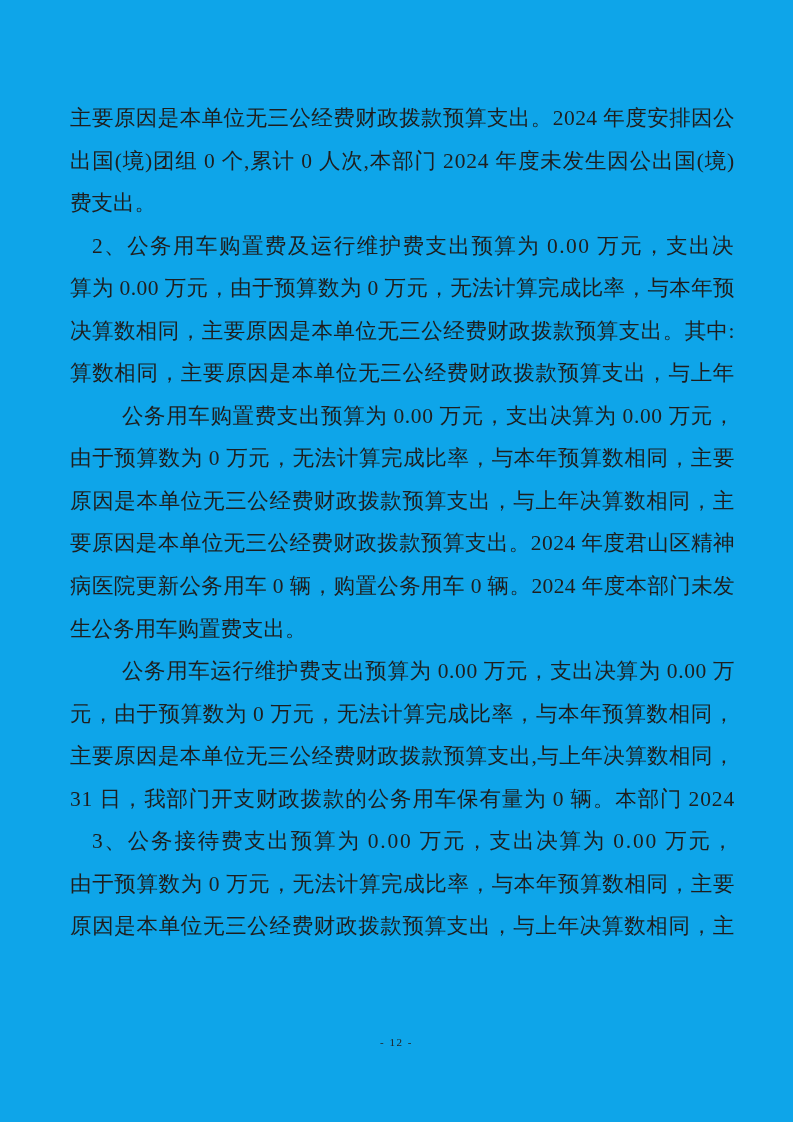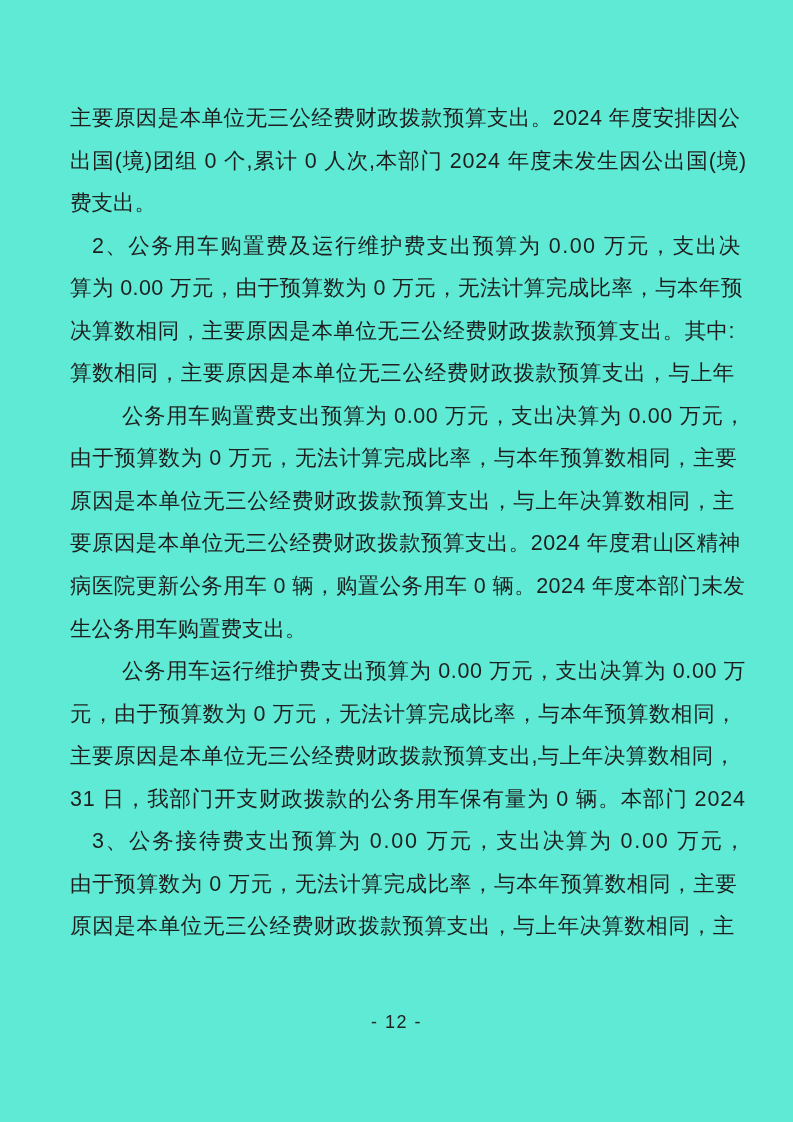--- a/index.html
+++ b/index.html
@@ -4,23 +4,23 @@
 <style>
   html, body {
     margin: 0;
     padding: 0;
     background: #ffffff;
   }
   .page {
     position: relative;
     width: 793px;
     height: 1122px;
-    background: #5eead4;
+    background: #0ea5e9;
     overflow: hidden;
-    font-family: Liberation Sans, sans-serif;
+    font-family: Liberation Serif, serif;
     color: #1e1e1e;
   }
   .textblock {
     position: absolute;
     left: 70px;
     top: 97px;
     width: 665px;
     font-size: 21.5px;
     font-weight: 400;
   }
@@ -28,25 +28,25 @@
     height: 42.55px;
     line-height: 42.55px;
     white-space: nowrap;
     text-align: left;
   }
   .ind1 { padding-left: 22px; }   
   .ind2 { padding-left: 52px; text-align: center; }   
   
   .footer {
     position: absolute;
-    top: 1012px;
+    top: 1036px;
     left: 0;
     width: 793px;
     text-align: center;
-    font-size: 18px;
+    font-size: 11px;
     letter-spacing: 1.5px;
     color: #222222;
   }
 </style>
 </head>
 <body>
 
 <div class="page">
 
   <div class="textblock">

